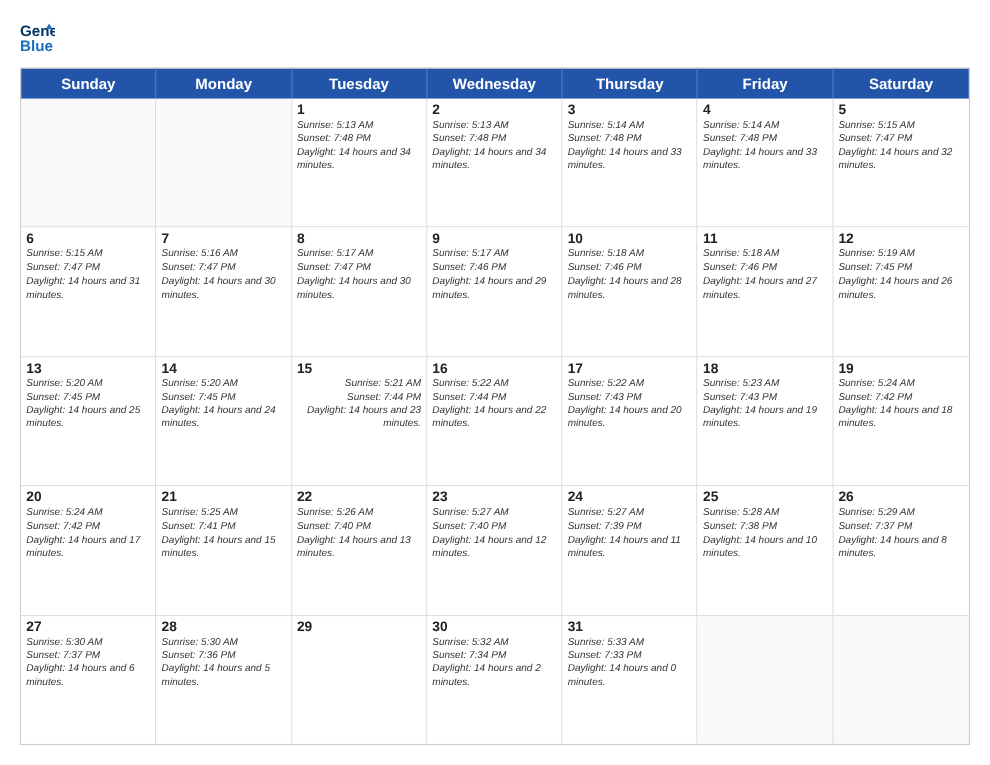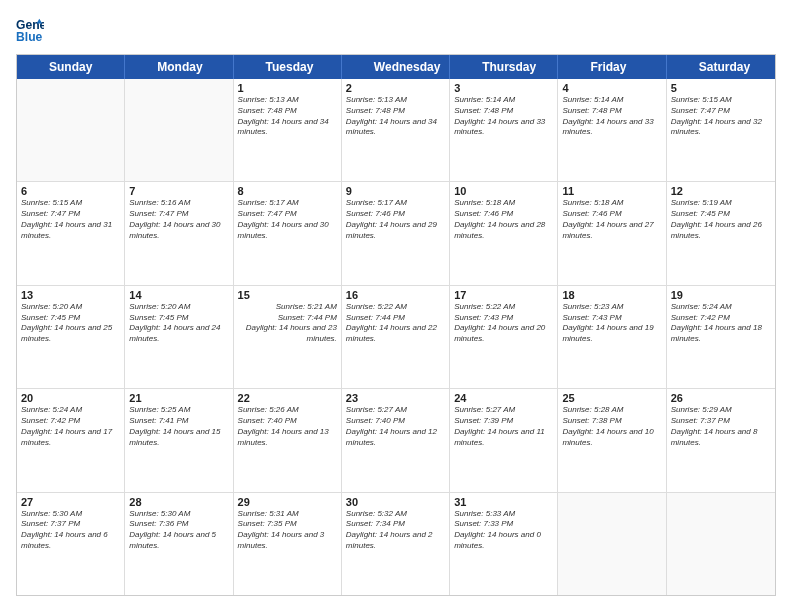--- a/index.html
+++ b/index.html
@@ -54,22 +54,22 @@
     .cal-header {
       display: grid;
       grid-template-columns: repeat(7, 1fr);
       background: #2255aa;
     }
     .cal-header-cell {
       color: #fff;
       font-size: 12px;
       font-weight: bold;
       padding: 5px 4px;
+      text-align: center;
       border-right: 1px solid #4477cc;
-      margin-left: 28px;
     }
     .cal-header-cell:last-child { border-right: none; }
     .cal-body {
       flex: 1;
       display: flex;
       flex-direction: column;
     }
     .cal-row {
       display: grid;
       grid-template-columns: repeat(7, 1fr);
@@ -304,23 +304,20 @@
 Daylight: 14 hours and 6 minutes.</div>
           </div>
           <div class="cal-cell">
             <span class="day-num">28</span>
             <div class="cell-text" style="white-space: pre-line;">Sunrise: 5:30 AM
 Sunset: 7:36 PM
 Daylight: 14 hours and 5 minutes.</div>
           </div>
           <div class="cal-cell">
             <span class="day-num">29</span>
-            <div class="cell-text" style="white-space: pre-line;">Sunrise: 5:31 AM
-Sunset: 7:35 PM
-Daylight: 14 hours and 3 minutes.</div>
           </div>
           <div class="cal-cell">
             <span class="day-num">30</span>
             <div class="cell-text" style="white-space: pre-line;">Sunrise: 5:32 AM
 Sunset: 7:34 PM
 Daylight: 14 hours and 2 minutes.</div>
           </div>
           <div class="cal-cell">
             <span class="day-num">31</span>
             <div class="cell-text" style="white-space: pre-line;">Sunrise: 5:33 AM

